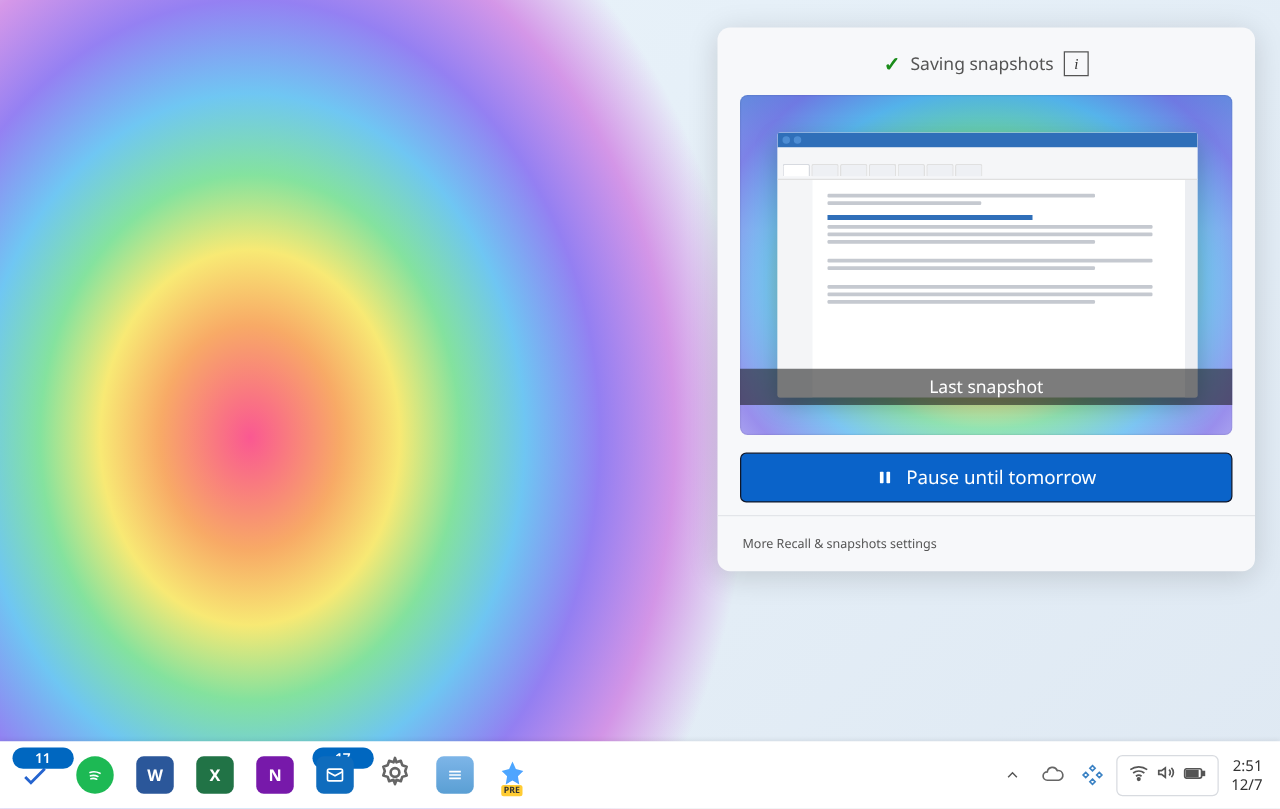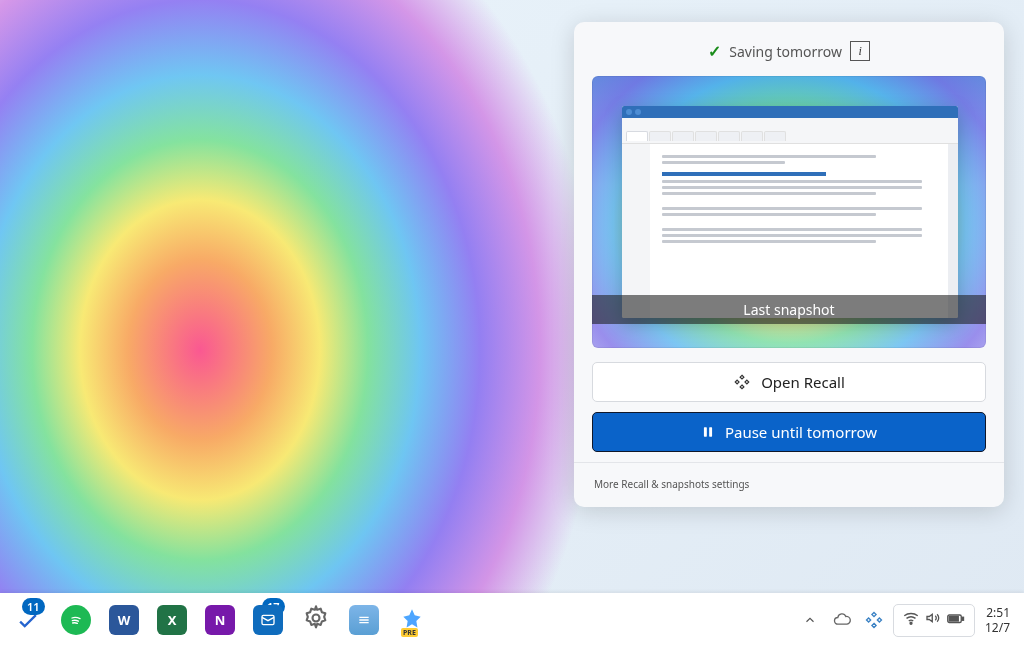--- a/index.html
+++ b/index.html
@@ -128,38 +128,38 @@
     display:flex; align-items:center;
     box-shadow: 0 -1px 4px rgba(0,0,0,.08);
     padding: 0 6px;
   }
   .tb-left{display:flex;align-items:center;gap:4px;flex:1;}
   .tb-item{
     width:44px;height:44px;display:flex;align-items:center;justify-content:center;
     position:relative;border-radius:4px;cursor:pointer;
   }
   .badge{
-    position:absolute;top:0px;left:16px;
+    position:absolute;top:0px;left:4px;
     background:#0067c0;color:#fff;font-size:11px;
-    border-radius:10px;padding:1px 5px;font-weight:600;
+    border-radius:10px;padding:1px 18px;font-weight:600;
   }
   .app-ic{
     width:30px;height:30px;border-radius:6px;
     display:flex;align-items:center;justify-content:center;
     color:#fff;font-weight:700;font-size:13px;
     position:relative;
   }
   .ic-spotify{background:#1db954;border-radius:50%;}
   .ic-word{background:#2b579a;}
   .ic-excel{background:#217346;}
   .ic-onenote{background:#7719aa;}
   .ic-outlook{background:#0f6cbd;}
   .ic-settings{color:#555;}
   .ic-notepad{background:linear-gradient(#7db5e8,#5a9fd4);}
-  .ic-copilot{width:30px;height:30px;display:flex;align-items:center;justify-content:center;}
+  .ic-copilot{width:30px;height:30px;display:flex;align-items:center;}
   .pre-tag{position:absolute;bottom:-2px;left:4px;background:#ffcc33;color:#333;font-size:7px;padding:0 2px;border-radius:2px;font-weight:700;}
   .tb-right{display:flex;align-items:center;gap:2px;}
   .tray-ic{
     width:30px;height:44px;display:flex;align-items:center;justify-content:center;
     color:#555;cursor:pointer;border-radius:4px;
   }
   .tray-group{
     display:flex;align-items:center;gap:4px;
     border:1px solid #d8dbe0;border-radius:5px;
     padding:4px 8px;margin-left:2px;cursor:pointer;
@@ -172,21 +172,21 @@
 </style>
 </head>
 <body>
 
 <div class="desktop"></div>
 
 <div class="flyout">
 
   <div class="status-line">
     <span class="check-ic">✓</span>
-    <span>Saving tomorrow</span>
+    <span>Saving snapshots</span>
     <span class="info-ic">i</span>
   </div>
 
   <div class="snapshot-frame">
     <div class="snap-window">
       <div class="sw-titlebar">
           <span class="dot"></span>
           <span class="dot"></span>
         </div>
       <div class="sw-ribbon">
@@ -214,28 +214,20 @@
           <div class="sw-line l"></div>
           <div class="sw-line l"></div>
           <div class="sw-line m"></div>
         </div>
         <div class="sw-margin" style="width:10px;background:#eceef2;"></div>
       </div>
     </div>
     <div class="snapshot-label">Last snapshot</div>
   </div>
 
-  <div class="action-btn btn-open">
-    <span class="btn-ic">
-      <svg width="18" height="18" viewBox="0 0 24 24" fill="none" stroke="#333" stroke-width="1.6">
-          <path d="M12 3l2.5 2.5L12 8l-2.5-2.5zM12 16l2.5 2.5L12 21l-2.5-2.5zM5.5 9.5L8 12l-2.5 2.5L3 12zM18.5 9.5L21 12l-2.5 2.5L16 12z"></path>
-        </svg>
-    </span>
-    <span>Open Recall</span>
-  </div>
 
   <div class="action-btn btn-pause">
     <span class="btn-ic">
       <svg width="14" height="14" viewBox="0 0 24 24" fill="#fff">
           <rect x="5" y="4" width="5" height="16" rx="1"></rect>
           <rect x="14" y="4" width="5" height="16" rx="1"></rect>
         </svg>
     </span>
     <span>Pause until tomorrow</span>
   </div>

